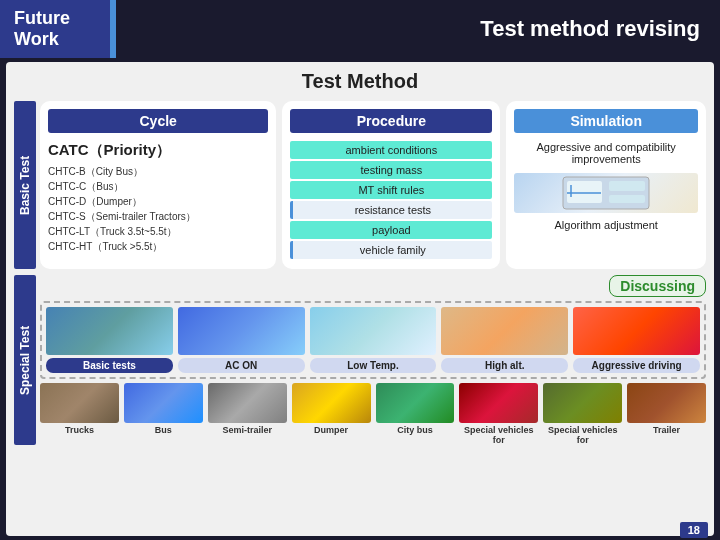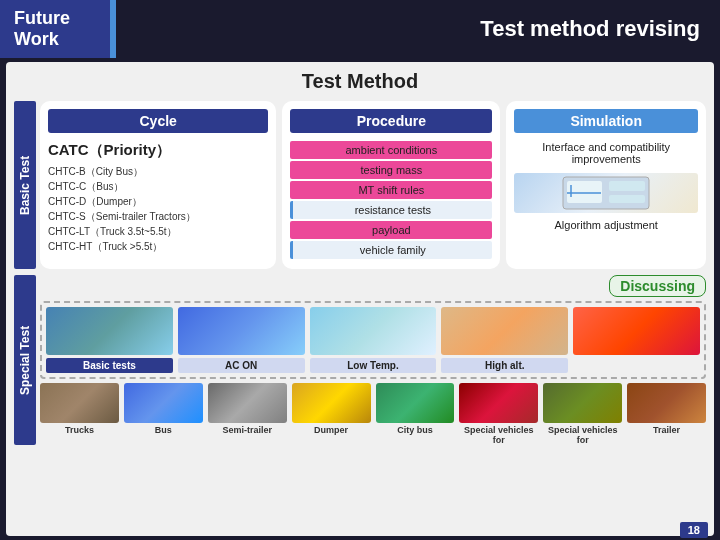--- a/index.html
+++ b/index.html
@@ -142,21 +142,21 @@
     }
     .procedure-items {
       list-style: none;
       padding: 0;
     }
     .procedure-item {
       font-size: 11px;
       color: #222;
       padding: 3px 6px;
       margin: 2px 0;
-      background: #ec4899;
+      background: #5eead4;
       border-radius: 2px;
       text-align: center;
     }
     .procedure-item.highlighted {
       background: #e8f0f8;
       border-left: 3px solid #4a90d9;
     }
 
     .simulation-card {
       flex: 1;
@@ -230,21 +230,21 @@
       overflow: hidden;
       margin-bottom: 3px;
     }
 
     .special-item-label {
       font-size: 10px;
       font-weight: bold;
       color: #222;
       background: #d0d8f0;
       padding: 2px 4px;
-      border-radius: 2px;
+      border-radius: 7px;
     }
 
     .special-item-label.blue {
       background: #2d3a8c;
       color: white;
     }
 
     
     .vehicle-row-section {
       display: flex;
@@ -346,21 +346,21 @@
           <li class="procedure-item">testing mass</li>
           <li class="procedure-item">MT shift rules</li>
           <li class="procedure-item highlighted">resistance tests</li>
           <li class="procedure-item">payload</li>
           <li class="procedure-item highlighted">vehicle family</li>
         </ul>
       </div>
 
       <div class="card simulation-card">
         <div class="card-header simulation">Simulation</div>
-        <div class="simulation-text">Interface and compatibility improvements</div>
+        <div class="simulation-text">Aggressive and compatibility improvements</div>
         <div class="sim-image-placeholder">
           <svg width="90" height="36" viewBox="0 0 90 36">
             <rect x="2" y="2" width="86" height="32" rx="3" fill="#c8d8e8" stroke="#aaa" stroke-width="1"></rect>
             <rect x="6" y="6" width="35" height="22" rx="2" fill="#e8f4f8"></rect>
             <rect x="48" y="6" width="36" height="10" rx="2" fill="#d0e8f0"></rect>
             <rect x="48" y="20" width="36" height="8" rx="2" fill="#d0e8f0"></rect>
             <line x1="6" y1="18" x2="40" y2="18" stroke="#4a90d9" stroke-width="1.5"></line>
             <line x1="10" y1="22" x2="10" y2="10" stroke="#4a90d9" stroke-width="1.5"></line>
           </svg>
         </div>
@@ -397,20 +397,21 @@
             <div class="special-item-label">Low Temp.</div>
           </div>
 
           <div class="special-item">
             <div class="special-item-img img-highalt"></div>
             <div class="special-item-label">High alt.</div>
           </div>
 
           <div class="special-item">
             <div class="special-item-img img-aggressive"></div>
+            <div class="special-item-label">Aggressive driving</div>
           </div>
 
         </div>
       </div>
 
       <div class="vehicle-row-section">
         <div class="vehicle-item">
           <div class="vehicle-img img-trucks"></div>
           <div class="vehicle-label">Trucks</div>
         </div>

